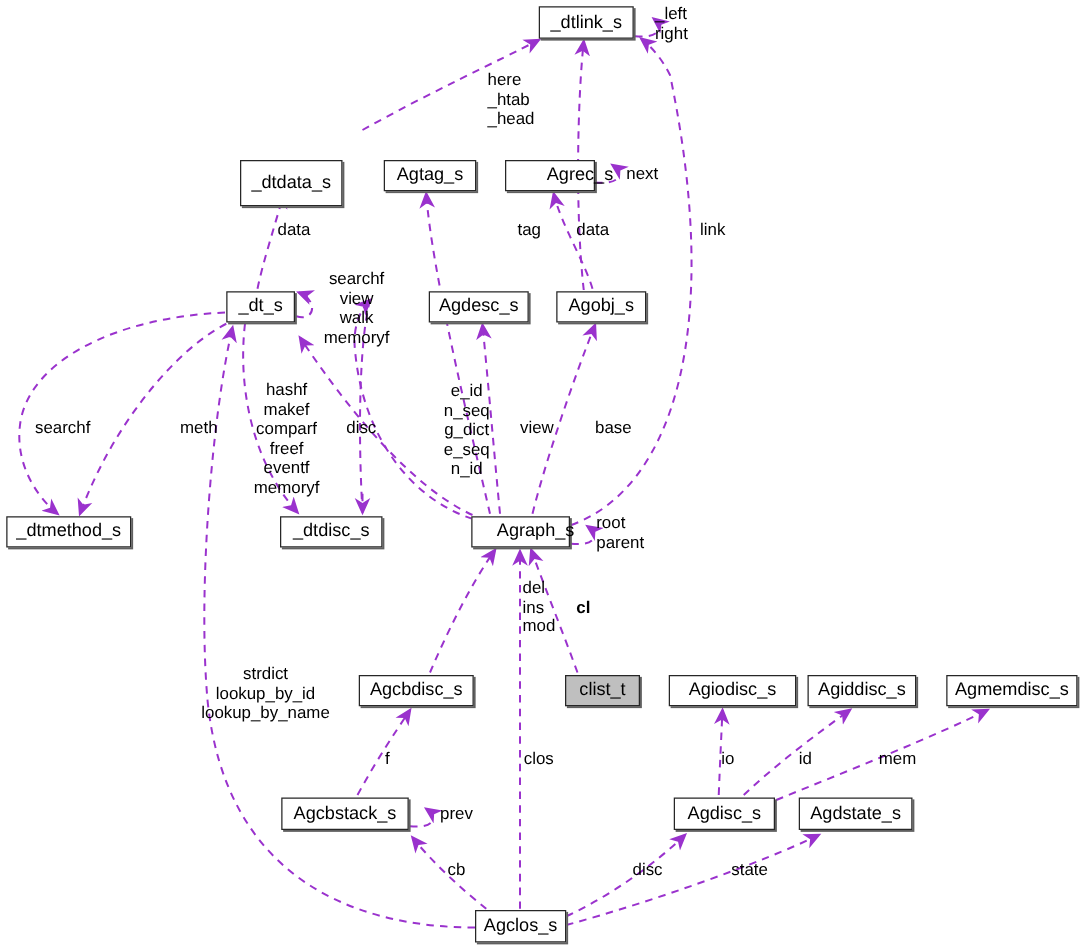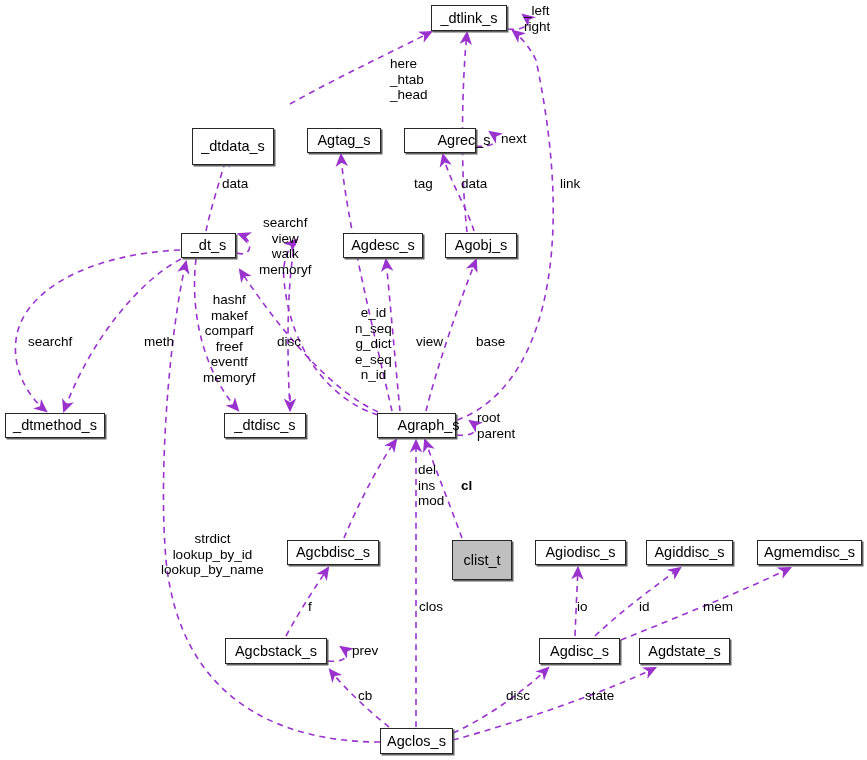--- a/index.html
+++ b/index.html
@@ -143,24 +143,24 @@
   </div>
   <div class="node" style="left:224px;top:413px;width:82px;height:25px;">
     <span>_dtdisc_s</span>
   </div>
   <div class="node" style="left:377px;top:413px;width:79px;height:25px;padding-left:24px;">
     <span>Agraph_s</span>
   </div>
   <div class="node" style="left:287px;top:540px;width:92px;height:25px;">
     <span>Agcbdisc_s</span>
   </div>
-  <div class="node highlight" style="left:452px;top:540px;width:60px;height:40px;">
+  <div class="node highlight" style="left:452px;top:540px;width:60px;height:25px;">
     <span>clist_t</span>
   </div>
-  <div class="node" style="left:535px;top:540px;width:91px;height:25px;">
+  <div class="node" style="left:535px;top:540px;width:102px;height:25px;">
     <span>Agiodisc_s</span>
   </div>
   <div class="node" style="left:646px;top:540px;width:87px;height:25px;">
     <span>Agiddisc_s</span>
   </div>
   <div class="node" style="left:757px;top:540px;width:105px;height:25px;">
     <span>Agmemdisc_s</span>
   </div>
   <div class="node" style="left:225px;top:638px;width:102px;height:26px;">
     <span>Agcbstack_s</span>
@@ -187,21 +187,21 @@
   <div class="edge-label left" style="left:560px;top:176px;">link</div>
   <div class="edge-label" style="left:259px;top:215px;">searchf
 view
 walk
 memoryf</div>
   <div class="edge-label" style="left:355px;top:305px;">e_id
 n_seq
 g_dict
 e_seq
 n_id</div>
-  <div class="edge-label" style="left:203px;top:292px;">hashf
+  <div class="edge-label" style="left:203px;top:304px;">hashf
 makef
 comparf
 freef
 eventf
 memoryf</div>
   <div class="edge-label left" style="left:28px;top:334px;">searchf</div>
   <div class="edge-label left" style="left:112px;top:334px;margin-left:32px;">meth</div>
   <div class="edge-label left" style="left:277px;top:334px;">disc</div>
   <div class="edge-label left" style="left:416px;top:334px;">view</div>
   <div class="edge-label left" style="left:476px;top:334px;">base</div>

